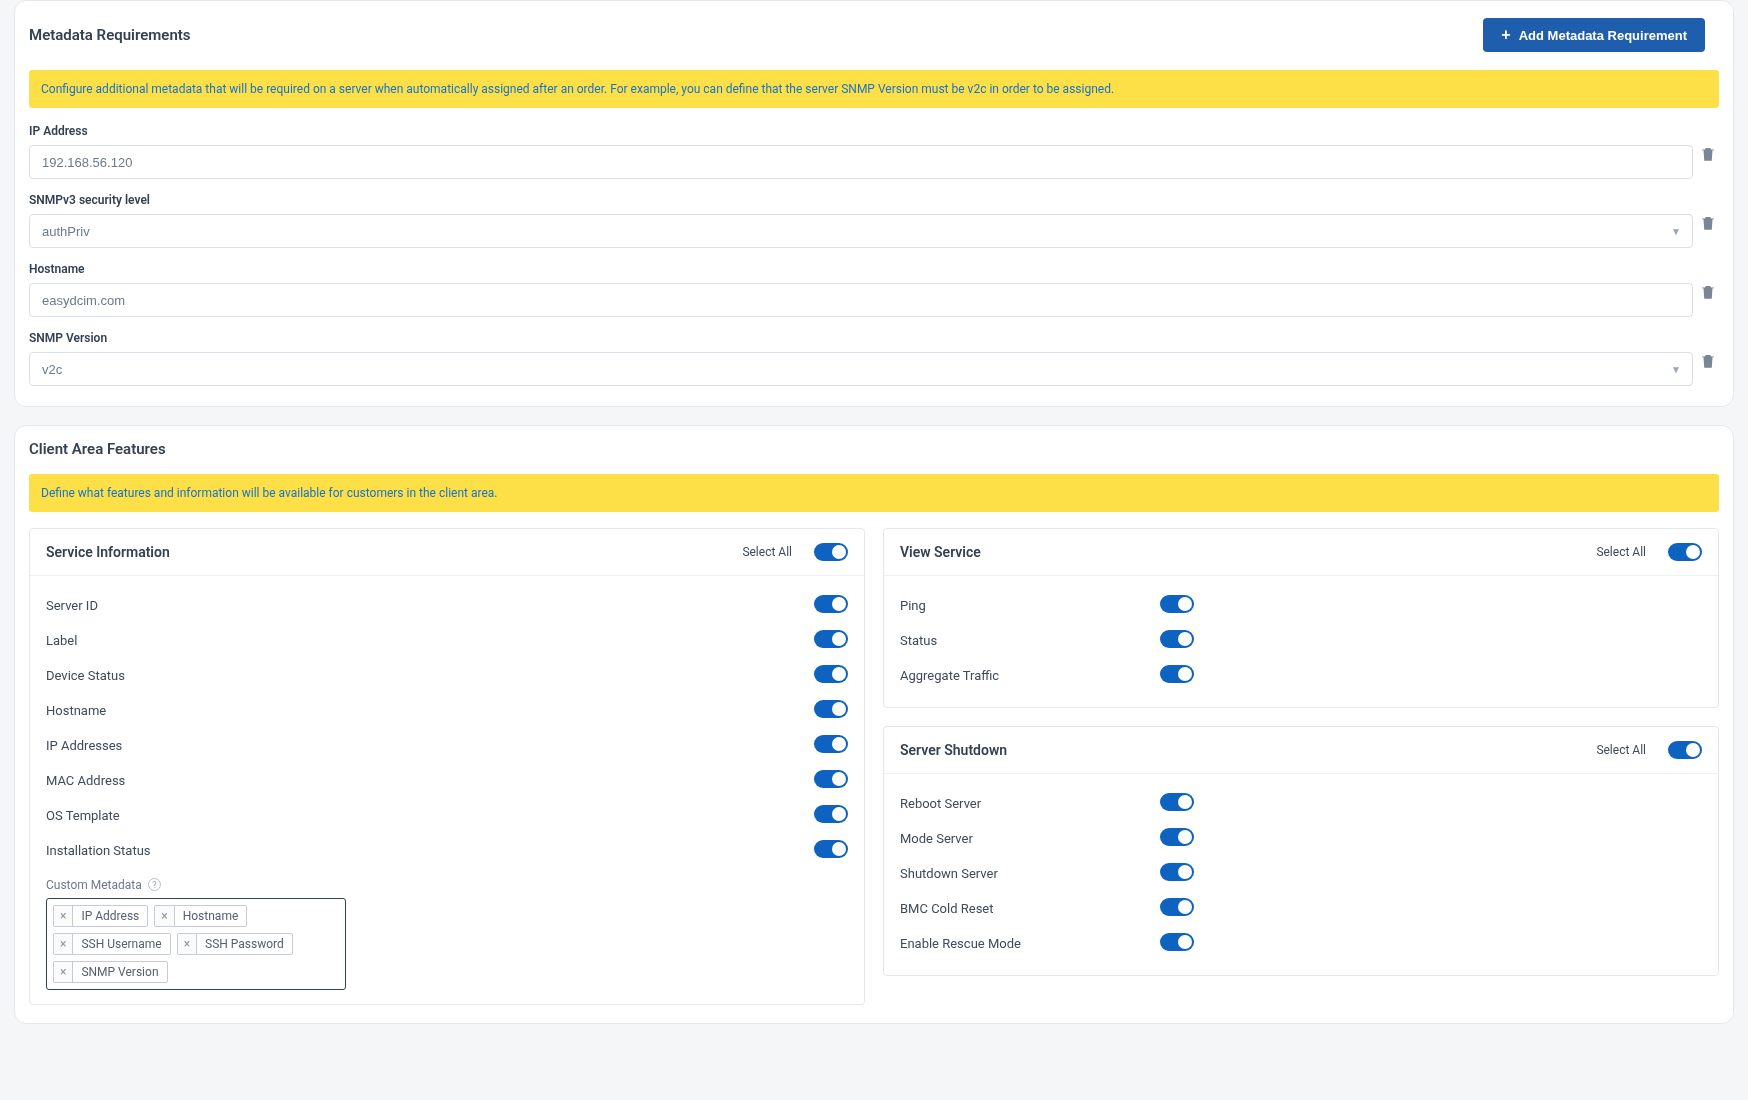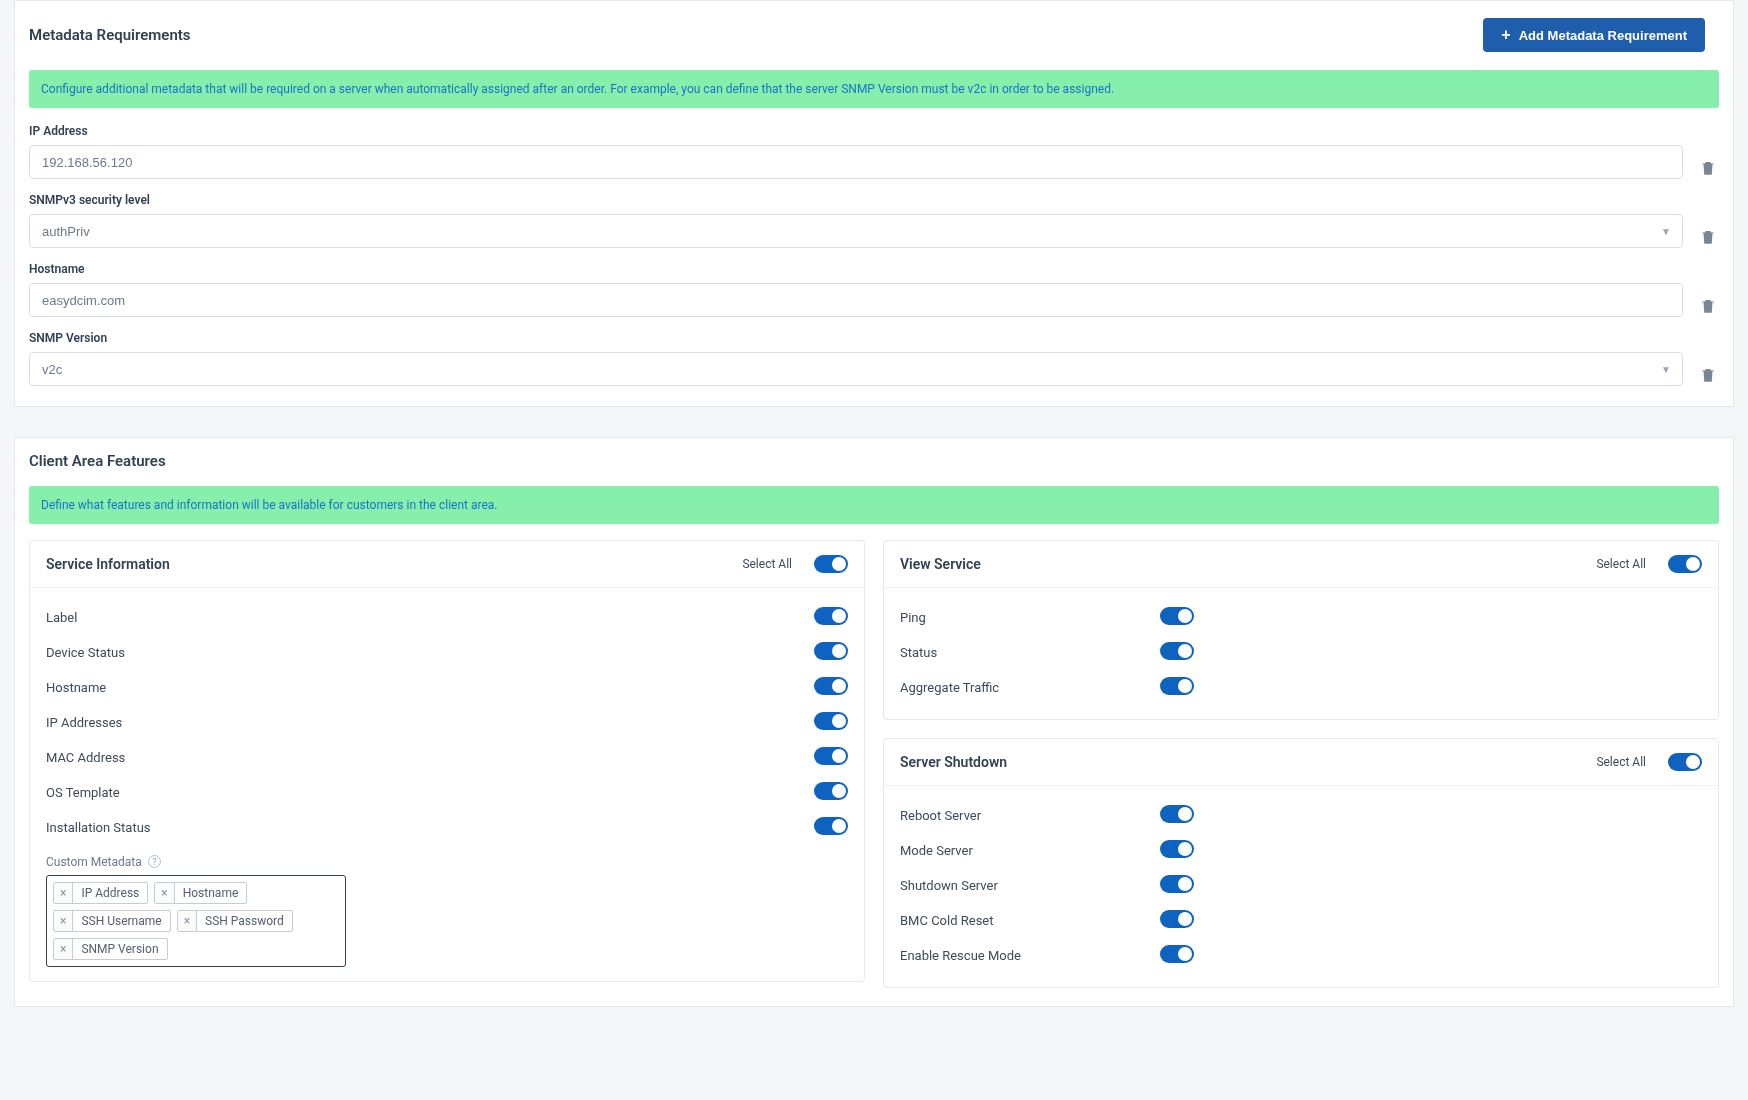--- a/index.html
+++ b/index.html
@@ -1,27 +1,27 @@
 <!DOCTYPE html>
 <html><head>
 <meta charset="utf-8">
 <style>
   * { box-sizing: border-box; margin: 0; padding: 0; }
   html, body { width: 1748px; font-family: -apple-system, BlinkMacSystemFont, "Segoe UI", Roboto, Arial, sans-serif; font-size: 13px; color: #3e4b5b; background: #f5f6f8; }
   .page { padding: 0 14px 20px 14px; }
-  .panel { background: #fff; border: 1px solid #e3e8ee; border-radius: 0; margin-bottom: 30px; }
+  .panel { background: #fff; border: 1px solid #e3e8ee; border-radius: 12px; margin-bottom: 18px; }
   .panel-body { padding: 14px 14px 18px 14px; }
   .panel-header { display: flex; align-items: center; justify-content: space-between; padding: 3px 14px 18px 0; }
   .panel-header h2 { font-size: 15px; font-weight: 600; color: #334152; }
   .btn-primary { background: #1e5eac; color: #fff; border: none; border-radius: 4px; padding: 9px 18px; font-size: 13px; font-weight: 600; display: inline-flex; align-items: center; gap: 8px; cursor: pointer; }
   .btn-primary .plus { font-size: 16px; font-weight: 700; line-height: 1; }
-  .info-bar { background: #86efac; color: #1a73c7; font-size: 12px; padding: 12px 12px; border-radius: 3px; margin-bottom: 16px; }
+  .info-bar { background: #fde047; color: #1a73c7; font-size: 12px; padding: 12px 12px; border-radius: 3px; margin-bottom: 16px; }
   .field-row { margin-bottom: 14px; }
   .field-row label.fl { display: block; font-size: 12px; font-weight: 600; color: #334152; margin-bottom: 7px; }
-  .input-with-action { display: flex; align-items: flex-end; gap: 16px; }
+  .input-with-action { display: flex; align-items: flex-start; gap: 6px; }
   .txt, .sel { flex: 1; height: 34px; border: 1px solid #d9dee6; border-radius: 4px; padding: 0 12px; font-size: 13px; color: #6c7a8c; background: #fff; }
   .sel { -webkit-appearance: none; appearance: none; background-image: none; position: relative; }
   .sel-wrap { position: relative; flex: 1; display: flex; }
   .sel-wrap .sel { width: 100%; }
   .sel-caret { position: absolute; right: 12px; top: 50%; transform: translateY(-50%); color: #9aa5b4; font-size: 10px; pointer-events: none; }
   .trash { width: 20px; height: 20px; color: #7a8596; cursor: pointer; }
   .trash svg { width: 18px; height: 18px; }
   .columns { display: grid; grid-template-columns: 1fr 1fr; gap: 18px; }
   .card { border: 1px solid #e3e8ee; border-radius: 4px; background: #fff; }
   .card-header { display: flex; align-items: center; justify-content: space-between; padding: 14px 16px; border-bottom: 1px solid #edf0f4; }
@@ -128,20 +128,24 @@
           <div class="card">
             <div class="card-header">
               <h3>Service Information</h3>
               <div class="select-all-wrap">
                 <span>Select All</span>
                 <span class="toggle"></span>
               </div>
             </div>
             <div class="card-body">
               <div class="feature-row">
+                  <span class="fname">Server ID</span>
+                  <span class="toggle-slot"><span class="toggle"></span></span>
+                </div>
+              <div class="feature-row">
                   <span class="fname">Label</span>
                   <span class="toggle-slot"><span class="toggle"></span></span>
                 </div>
               <div class="feature-row">
                   <span class="fname">Device Status</span>
                   <span class="toggle-slot"><span class="toggle"></span></span>
                 </div>
               <div class="feature-row">
                   <span class="fname">Hostname</span>
                   <span class="toggle-slot"><span class="toggle"></span></span>

